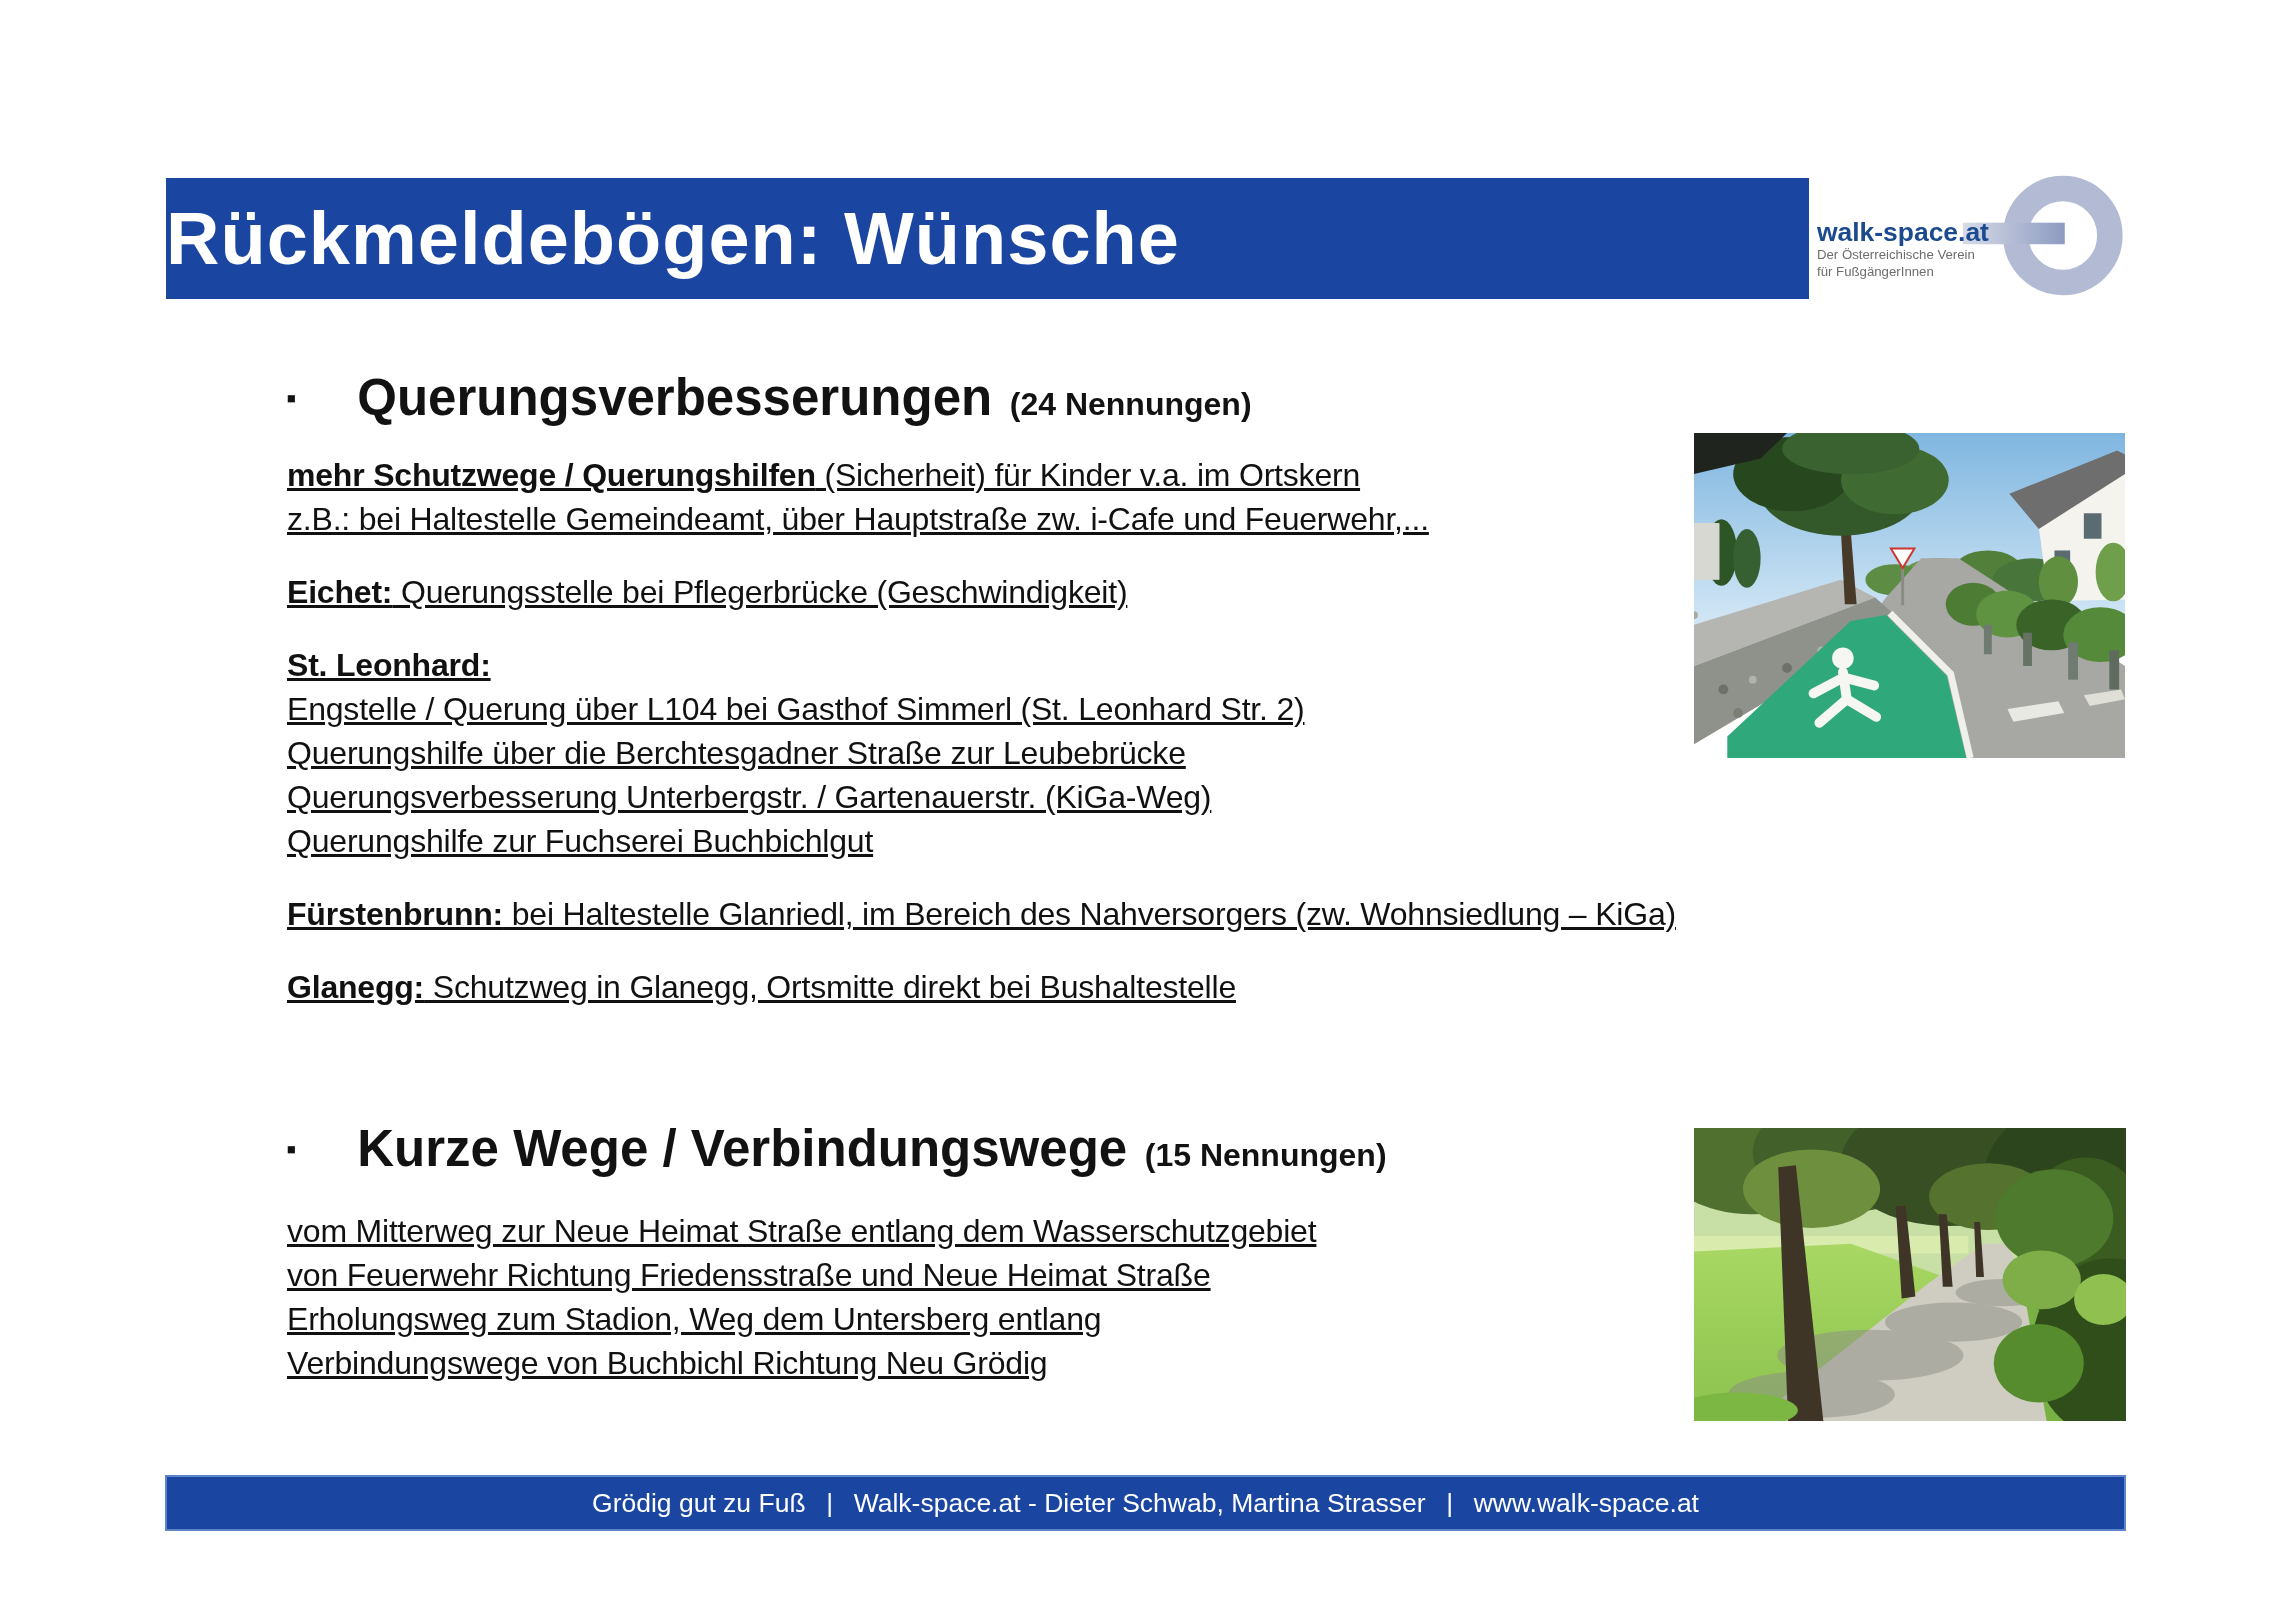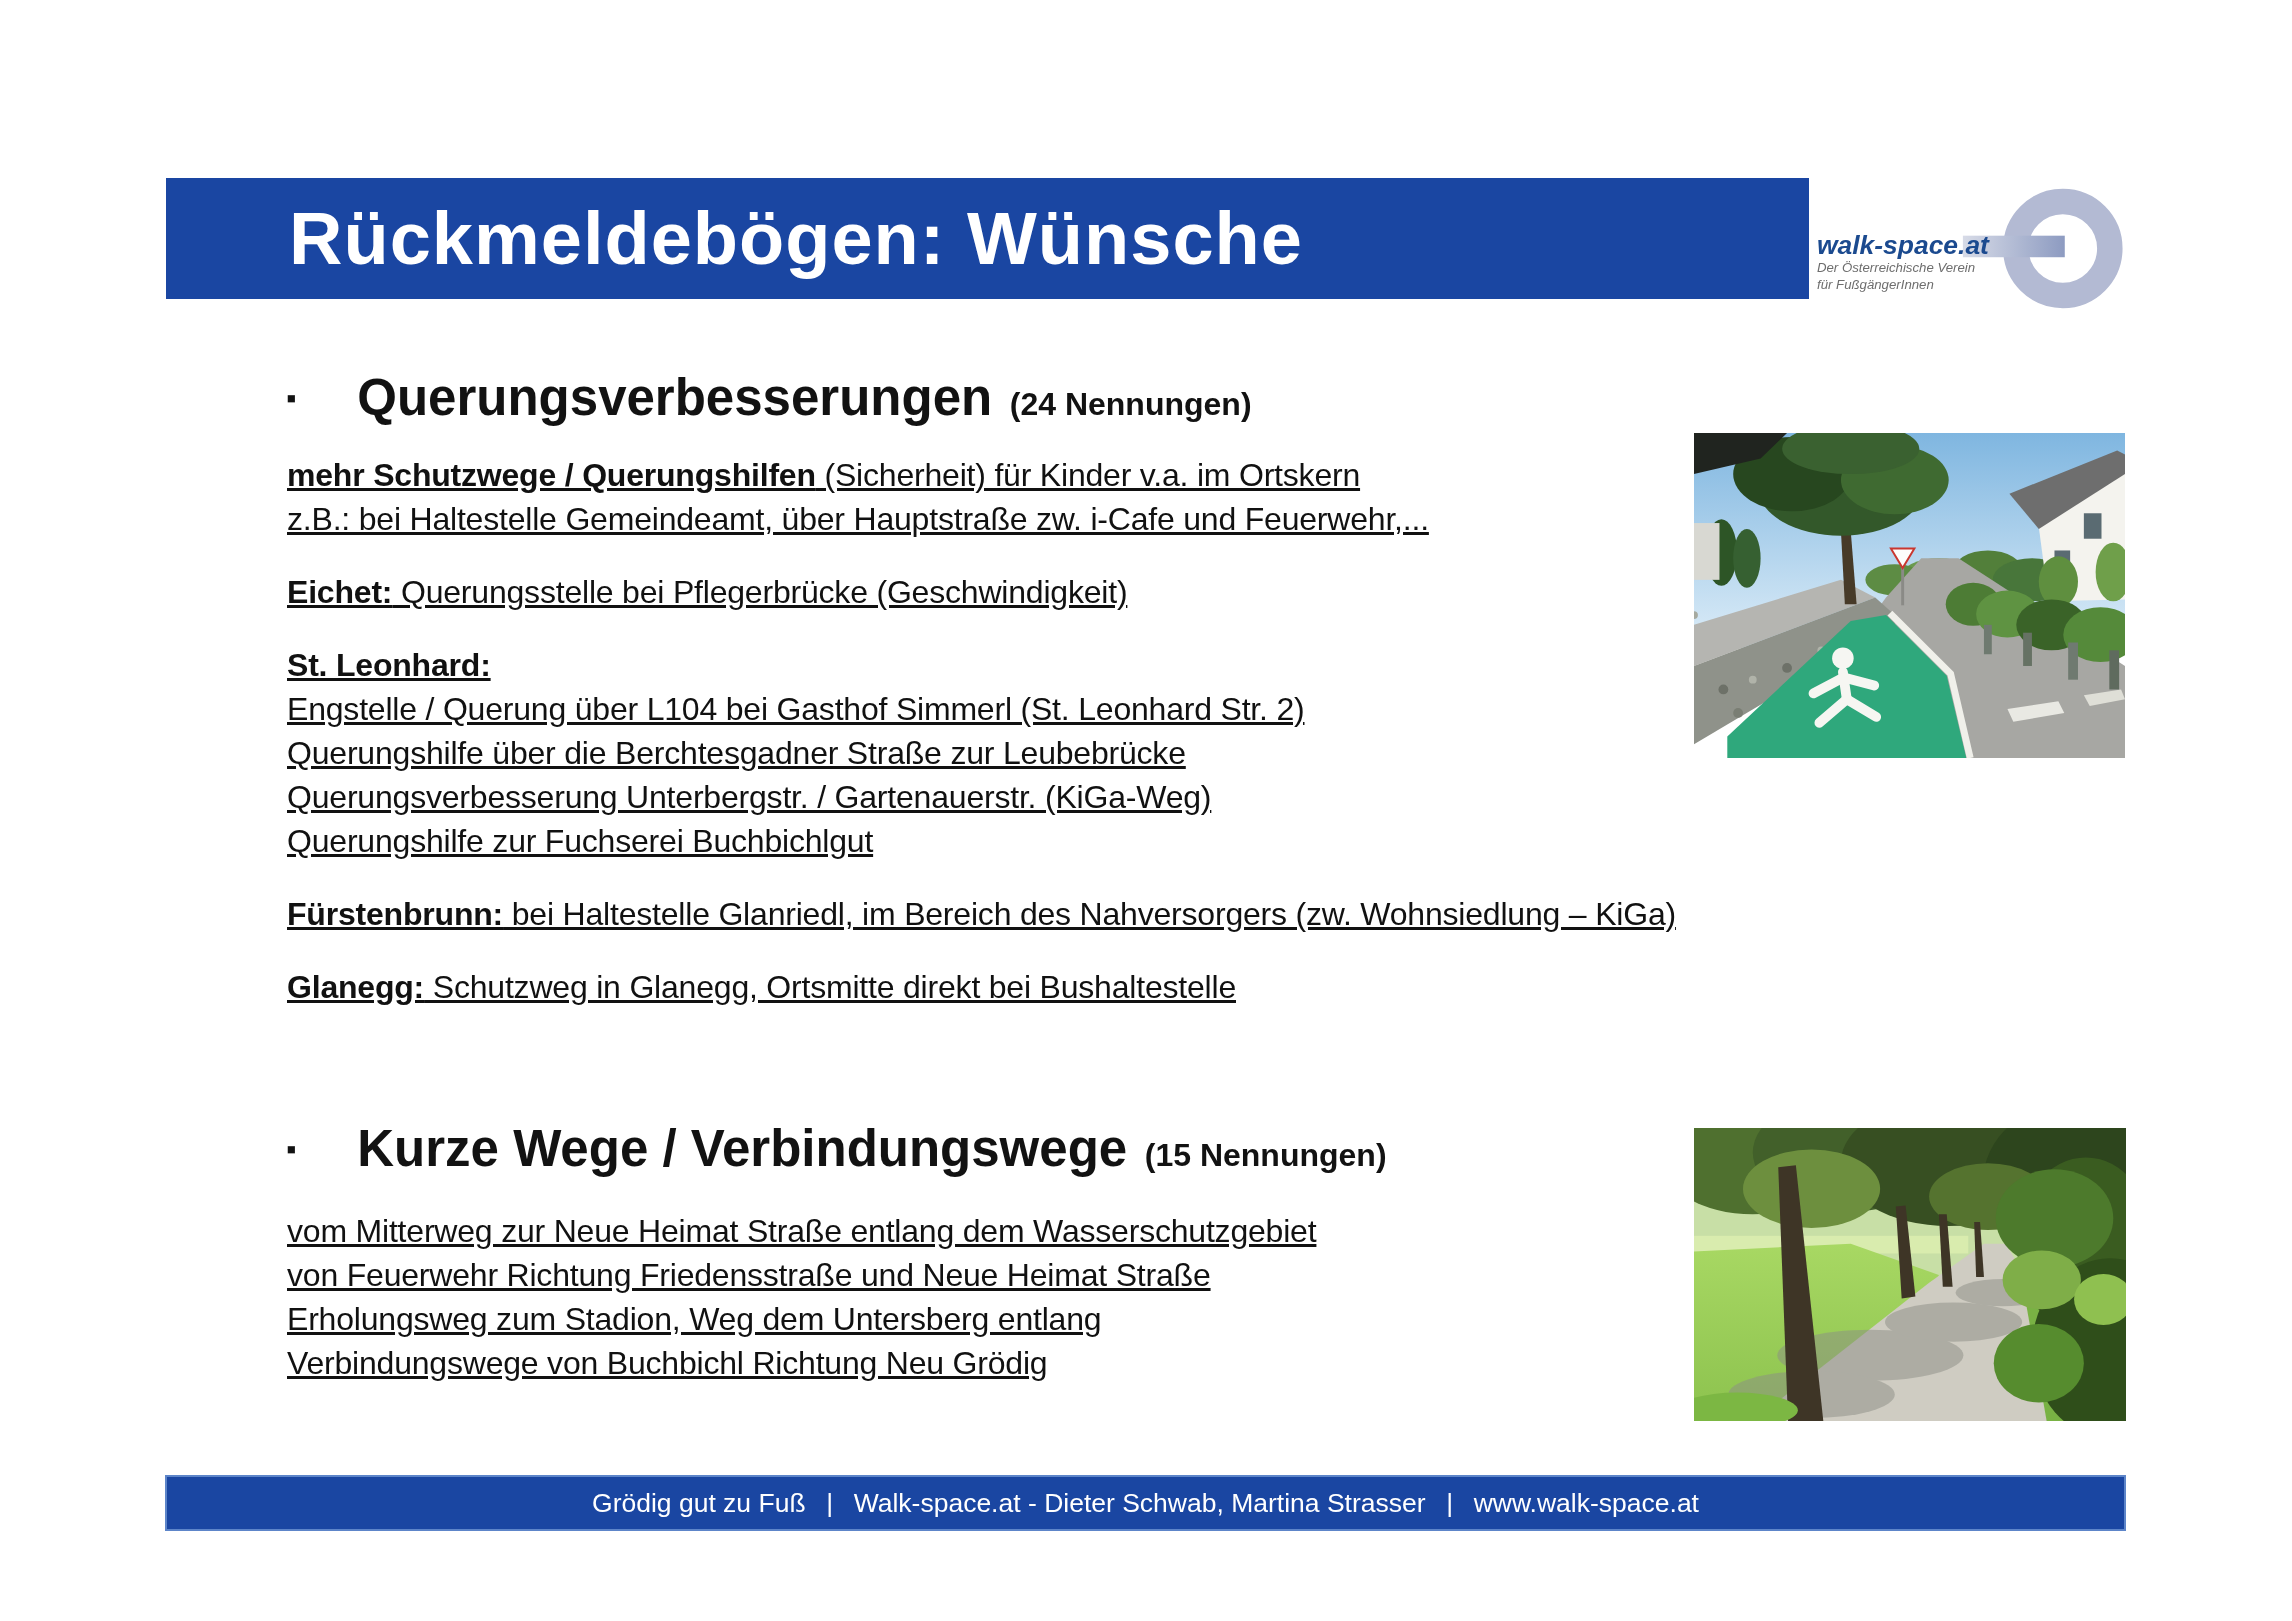--- a/index.html
+++ b/index.html
@@ -2,25 +2,25 @@
 <html><head>
 <meta charset="utf-8">
 <style>
   html,body{margin:0;padding:0;background:#ffffff;}
   body{width:2293px;height:1621px;font-family:"Liberation Sans",sans-serif;}
   .slide{position:relative;width:2293px;height:1621px;background:#ffffff;overflow:hidden;}
 
   
   .header-bar{position:absolute;left:166px;top:178px;width:1643px;height:121px;
     background:#1a46a2;display:flex;align-items:center;}
-  .page-title{padding-left:123px;color:#ffffff;font-weight:700;font-size:74px;
+  .page-title{color:#ffffff;font-weight:700;font-size:74px;
     letter-spacing:1px;white-space:nowrap;}
 
   
-  .logo{position:absolute;left:1815px;top:171px;width:382px;height:147px;font-style:italic;}
+  .logo{position:absolute;left:1815px;top:158px;width:382px;height:147px;}
   .logo svg{display:block;}
 
   
   .photo{position:absolute;overflow:hidden;}
   .photo svg{display:block;width:100%;height:100%;}
   .photo1{left:1694px;top:433px;width:431px;height:325px;}
   .photo2{left:1694px;top:1128px;width:432px;height:293px;}
 
   
   .section-heading{position:absolute;display:flex;align-items:baseline;

